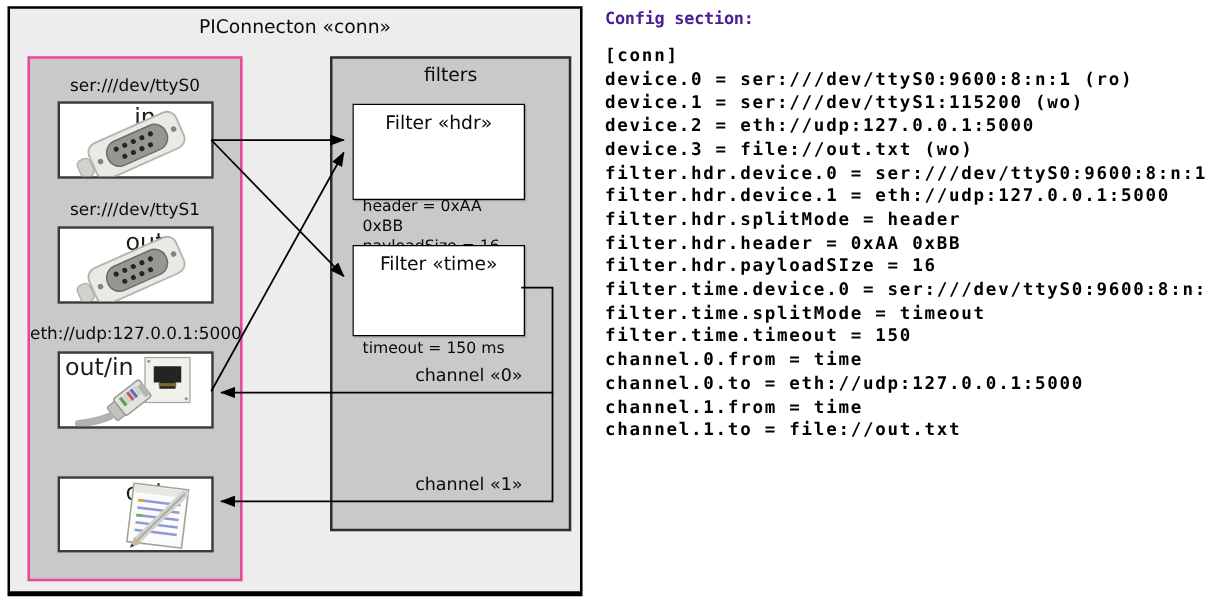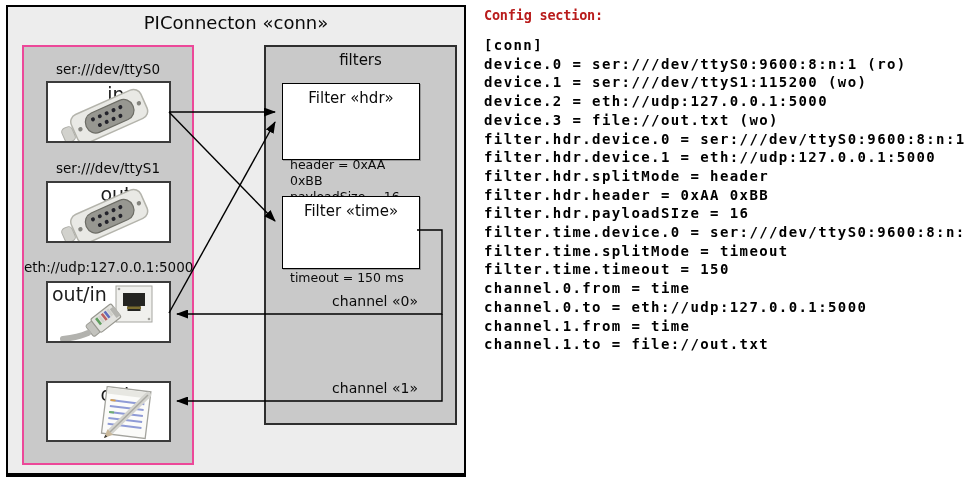--- a/index.html
+++ b/index.html
@@ -2,21 +2,21 @@
 <html><head>
 <meta charset="utf-8">
 <style>
   html,body{margin:0;padding:0;background:#fff;}
   #stage{position:relative;width:964px;height:484px;background:#fff;overflow:hidden;
          font-family:"DejaVu Sans","Liberation Sans",sans-serif;color:#111;}
 
   
   .outer-box{position:absolute;left:6px;top:5px;width:460px;height:472px;box-sizing:border-box;
              background:#ededed;border:2px solid #000;border-bottom-width:4px;}
-  .diagram-title{position:absolute;left:0;right:0;top:5px;text-align:center;font-size:18px;color:#0a0a0a;}
+  .diagram-title{position:absolute;left:0;right:0;top:5px;text-align:center;font-size:15px;color:#0a0a0a;}
 
   
   .panel{position:absolute;box-sizing:border-box;background:#c9c9c9;border:2px solid #ec4899;}
   .devices-panel{left:14px;top:38px;width:172px;height:420px;}
   .filters-panel{left:256px;top:38px;width:193px;height:380px;border-color:#2e2e2e;}
   .panel-title{position:absolute;left:0;right:0;top:4px;text-align:center;font-size:15px;color:#0a0a0a;}
 
   
   .dev-url{position:absolute;left:0;right:0;text-align:center;font-size:13.5px;color:#0a0a0a;white-space:nowrap;}
   .u0{top:14px}.u1{top:113px}.u2{top:212px}.u3{top:311px}
@@ -40,21 +40,21 @@
   .channel-label{position:absolute;left:318px;width:100px;text-align:right;font-size:14px;color:#0a0a0a;white-space:nowrap;}
   .c0{top:293px}.c1{top:380px}
 
   
   .wires{position:absolute;left:0;top:0;width:964px;height:484px;pointer-events:none;z-index:5;}
 
   
   .config-panel{position:absolute;left:482px;top:0;width:482px;height:484px;background:#fff;}
   .config-heading{position:absolute;left:2px;top:7px;
       font-family:"DejaVu Sans Mono","Liberation Mono",monospace;font-weight:bold;
-      font-size:13.5px;letter-spacing:-0.2px;color:#b91c1c;}
+      font-size:13.5px;letter-spacing:-0.2px;color:#4c1d95;}
   .config-text{position:absolute;left:2px;top:36px;margin:0;
       font-family:"DejaVu Sans Mono","Liberation Mono",monospace;font-weight:bold;
       font-size:14px;line-height:18.7px;letter-spacing:1.4px;color:#000;white-space:pre;}
 </style>
 </head>
 <body>
 
 <div id="stage">
 
   <div class="outer-box">

